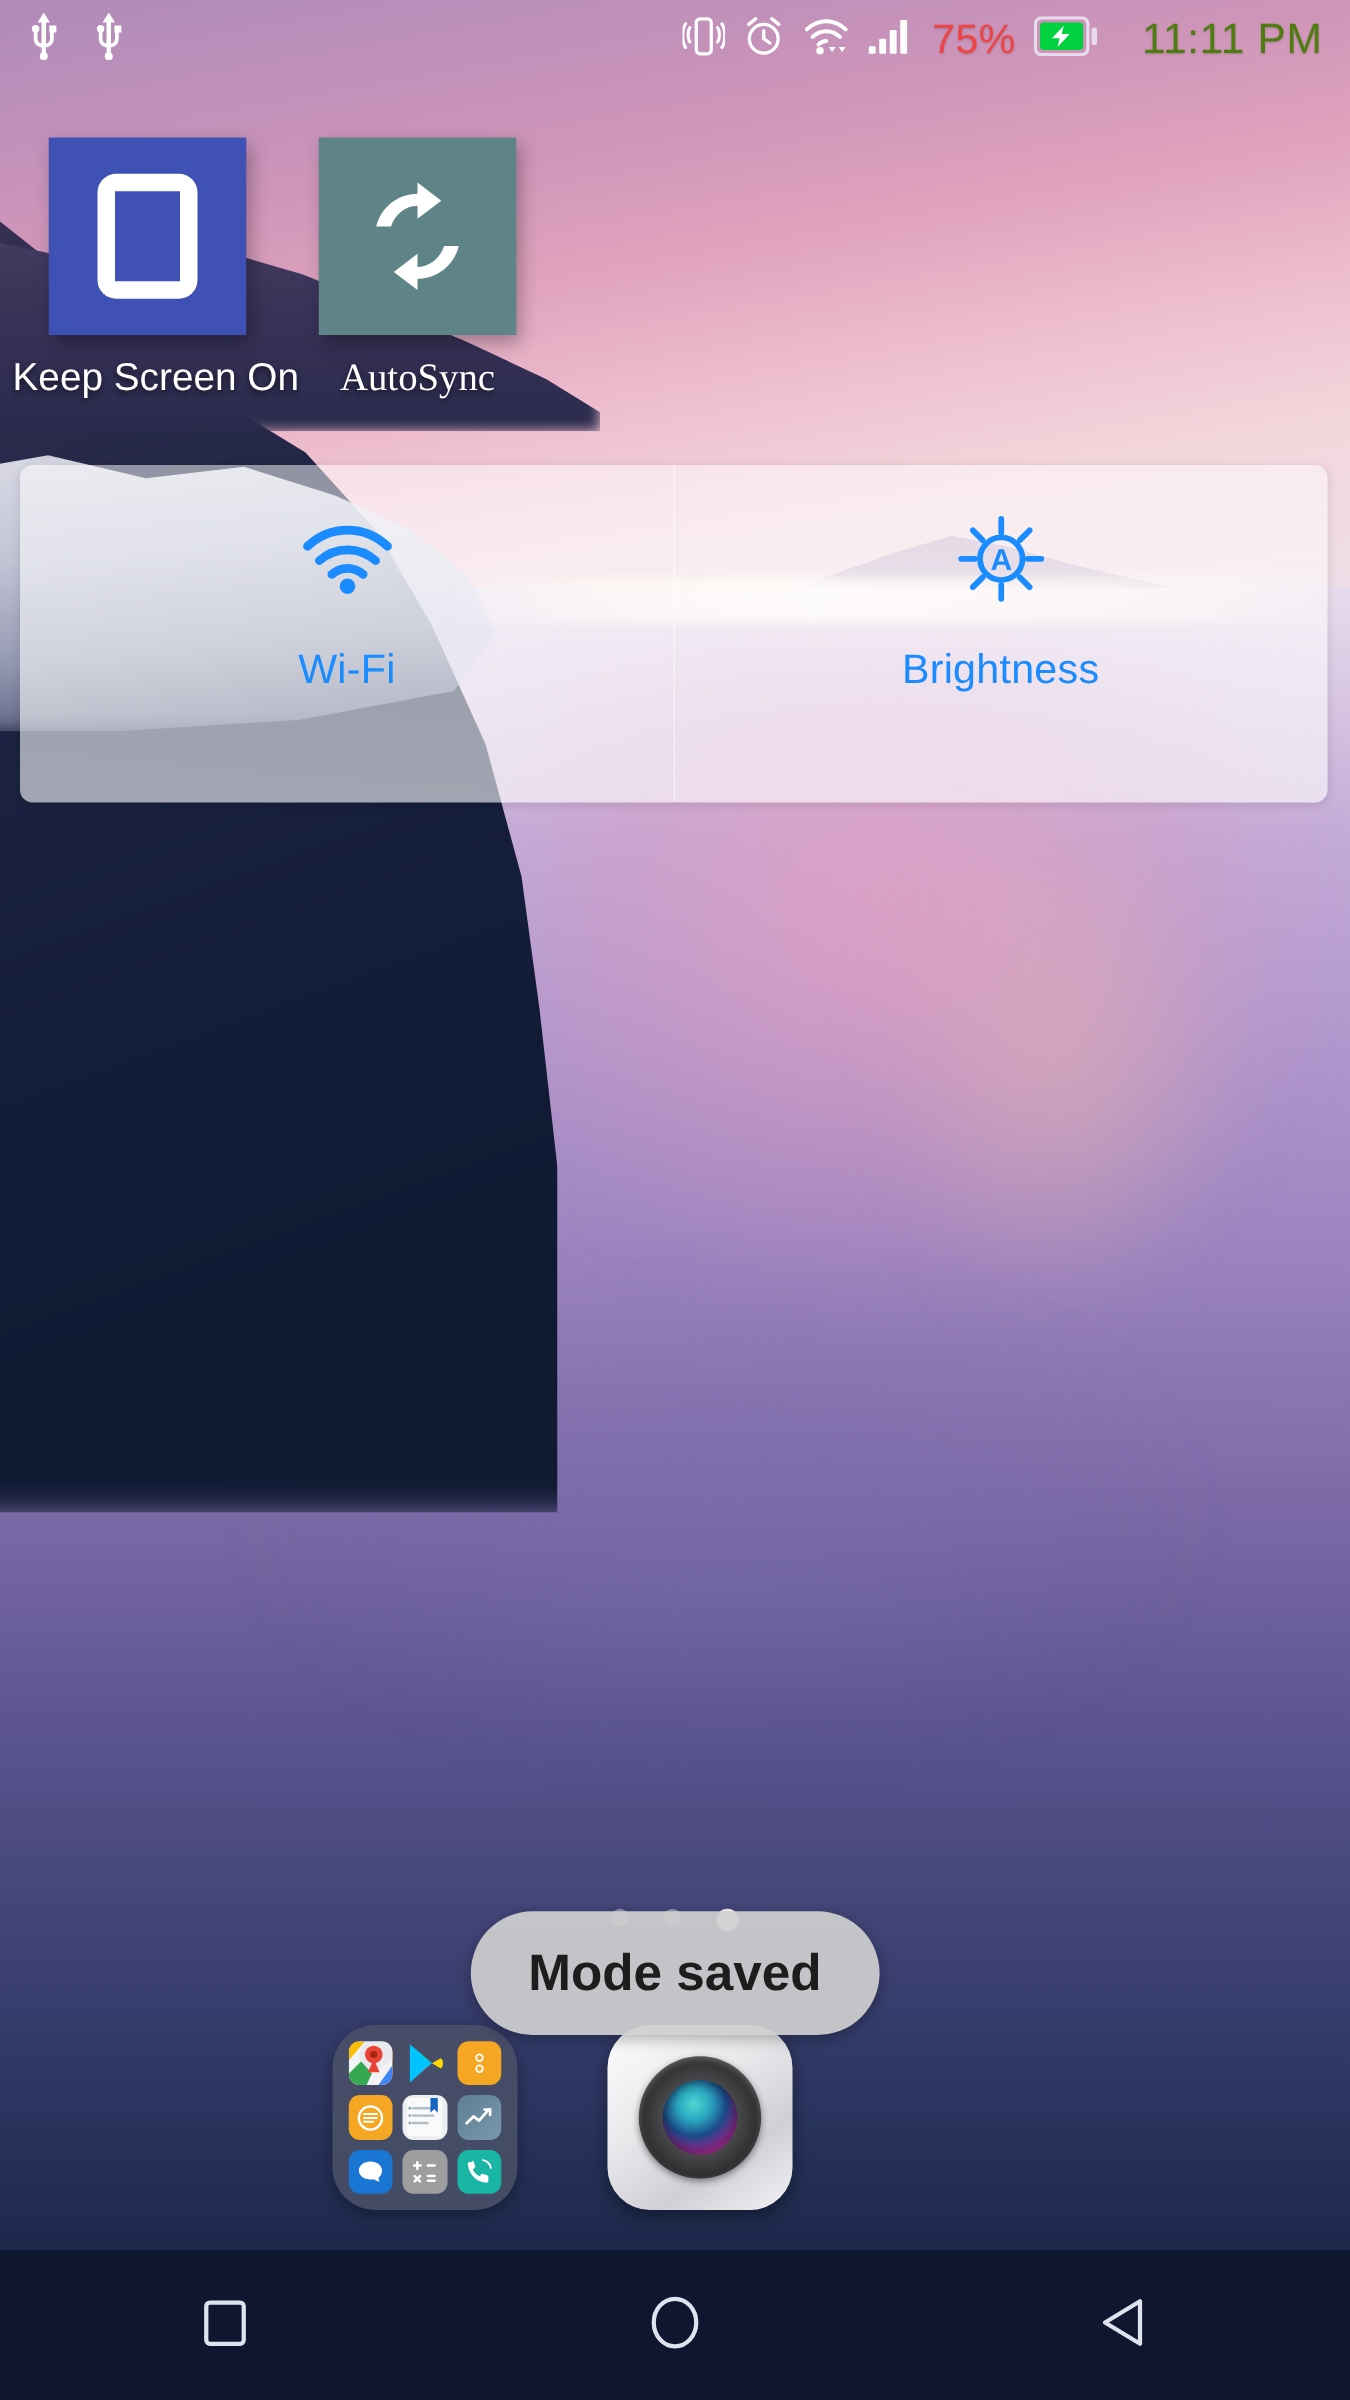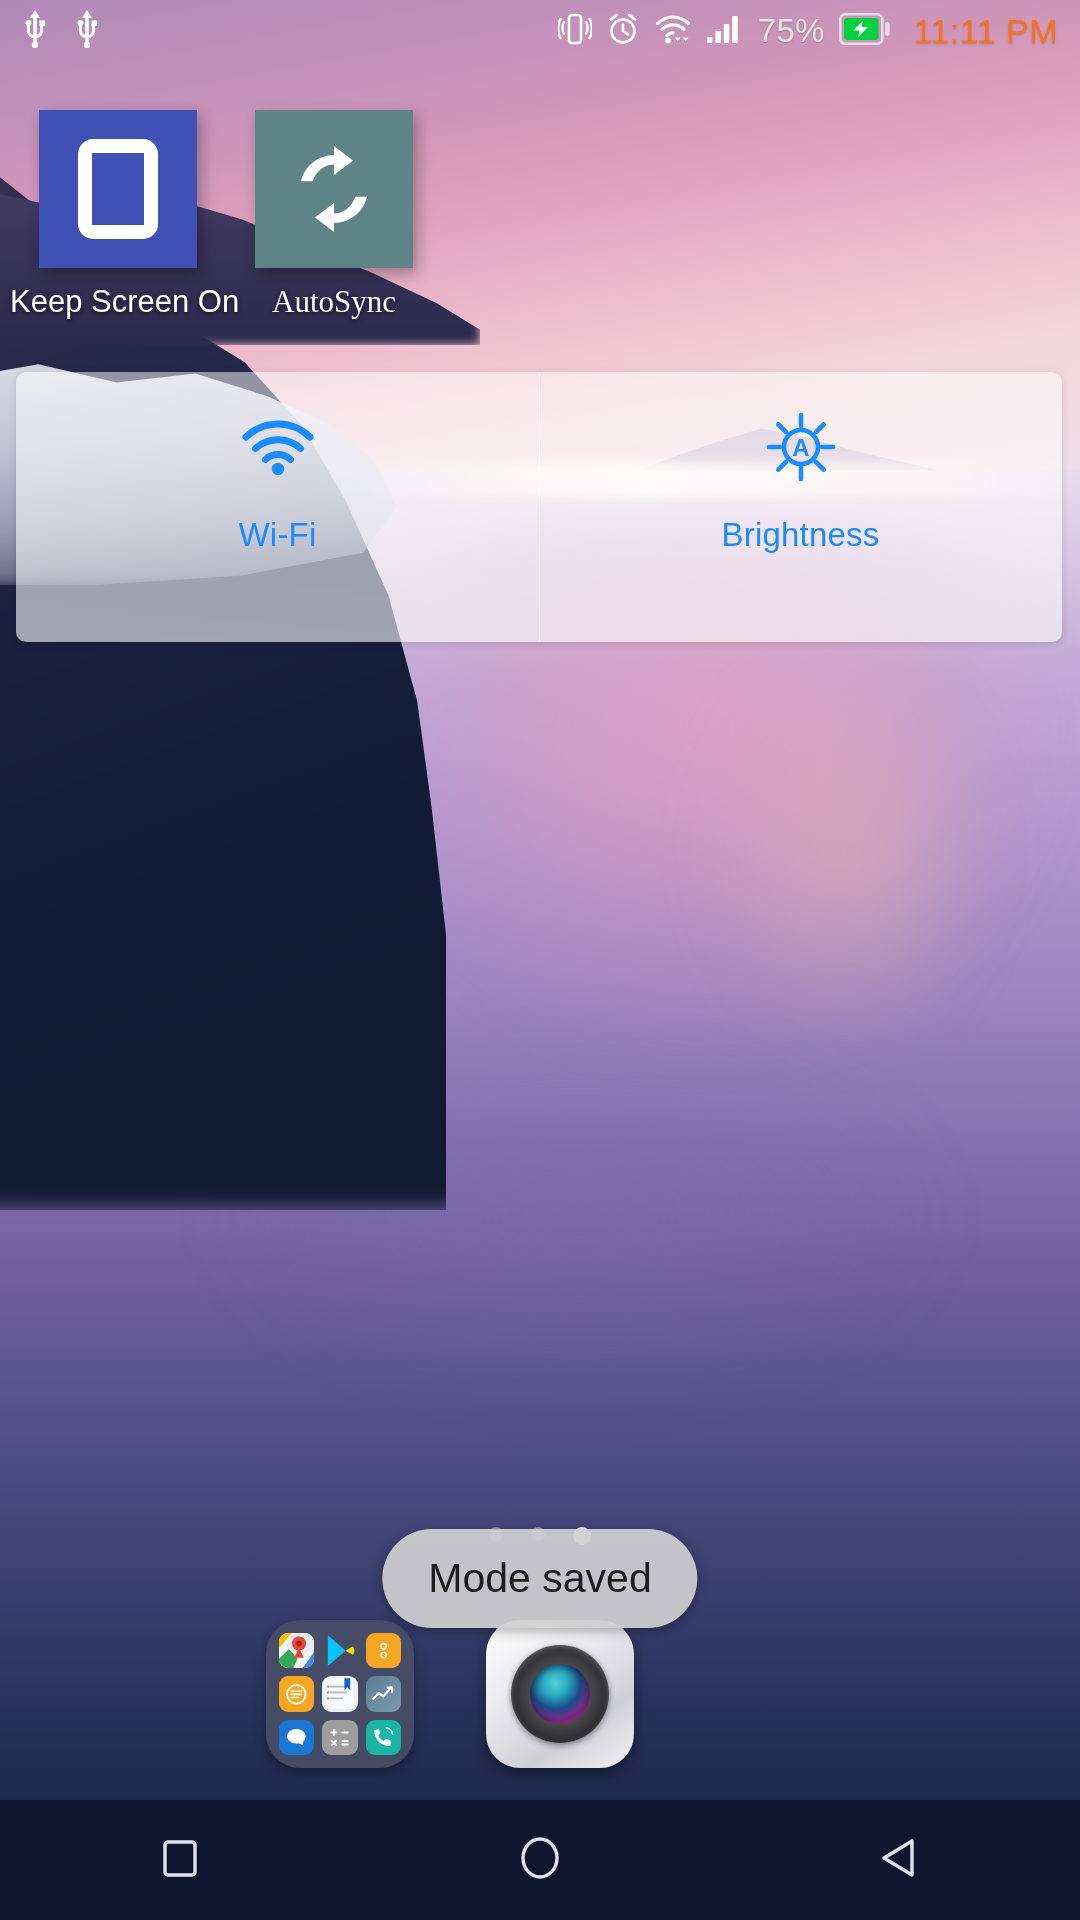--- a/index.html
+++ b/index.html
@@ -79,25 +79,25 @@
 
   
   .status-bar {
     position:absolute; left:0; top:0; width:1080px; height:62px;
     display:flex; align-items:center; padding:0 22px; z-index:40;
   }
   .sb-left { display:flex; align-items:center; gap:26px; }
   .sb-right { margin-left:auto; display:flex; align-items:center; gap:14px; }
   .sb-icon { display:block; }
   .sb-pct {
-    color:#e5e5e5; font-size:33px; letter-spacing:.2px;
+    color:#ef4444; font-size:33px; letter-spacing:.2px;
     text-shadow:0 1px 2px rgba(0,0,0,.22);
   }
   .sb-time {
-    color:#f97316; font-size:34px; letter-spacing:.5px; margin-left:9px;
+    color:#4d7c0f; font-size:34px; letter-spacing:.5px; margin-left:21px;
     text-shadow:0 1px 2px rgba(0,0,0,.22);
   }
 
   
   .app-row { position:absolute; left:0; top:110px; width:1080px; height:230px; z-index:30; }
   .app { position:absolute; width:216px; text-align:center; }
   .app-ic {
     width:158px; height:158px; margin:0 auto;
     display:flex; align-items:center; justify-content:center;
     box-shadow:4px 6px 14px rgba(0,0,0,.30);
@@ -136,21 +136,21 @@
   }
   .dot { width:14px; height:14px; border-radius:50%; background:rgba(255,255,255,.42); }
   .dot.active { background:rgba(255,255,255,.95); width:18px; height:18px; }
 
   
   .toast {
     position:absolute; left:50%; top:1529px; transform:translateX(-50%);
     min-width:296px; padding:26px 46px; border-radius:52px;
     background:rgba(207,207,207,.93);
     display:flex; align-items:flex-end; justify-content:center;
-    box-shadow:0 3px 12px rgba(0,0,0,.30); z-index:60;
+    box-shadow:0 3px 12px rgba(0,0,0,.30); z-index:60;font-weight:bold;
   }
   .toast-text { color:#1d1d1d; font-size:41px; white-space:nowrap; }
 
   
   .dock { position:absolute; left:0; top:1620px; width:1080px; height:190px; z-index:30; }
   .dock-item { position:absolute; }
   .folder {
     width:148px; height:148px; border-radius:34px;
     background:rgba(74,80,104,.86);
     padding:13px; display:grid;

